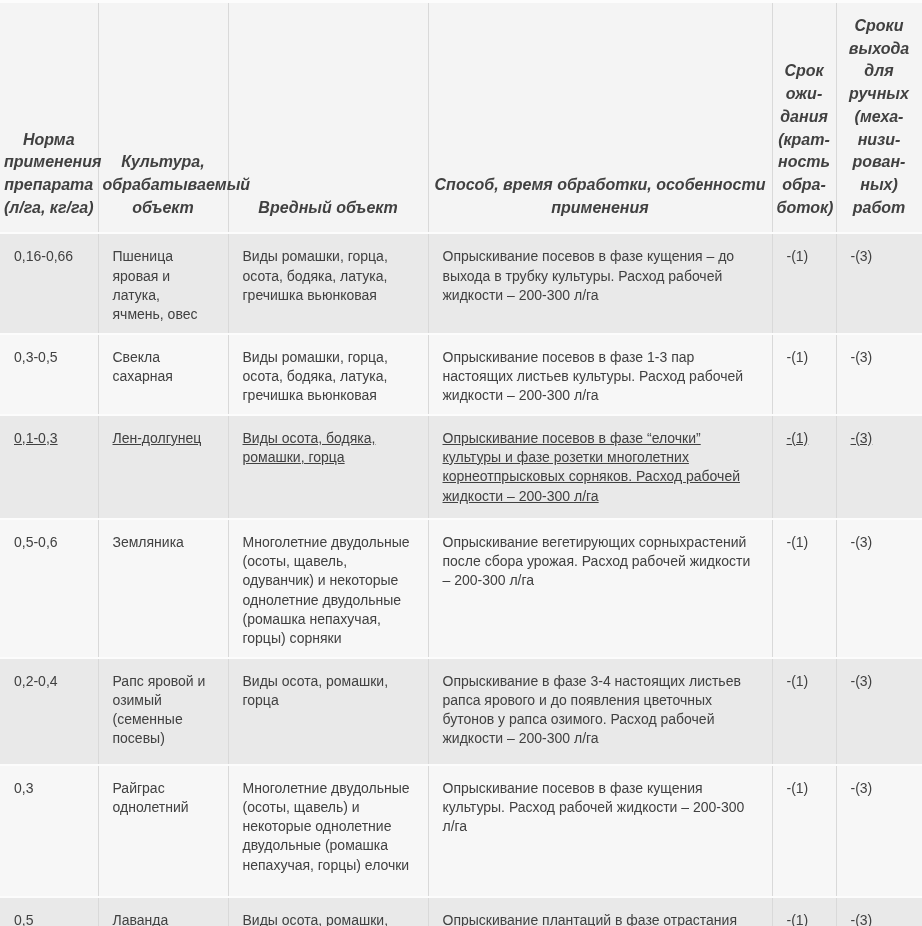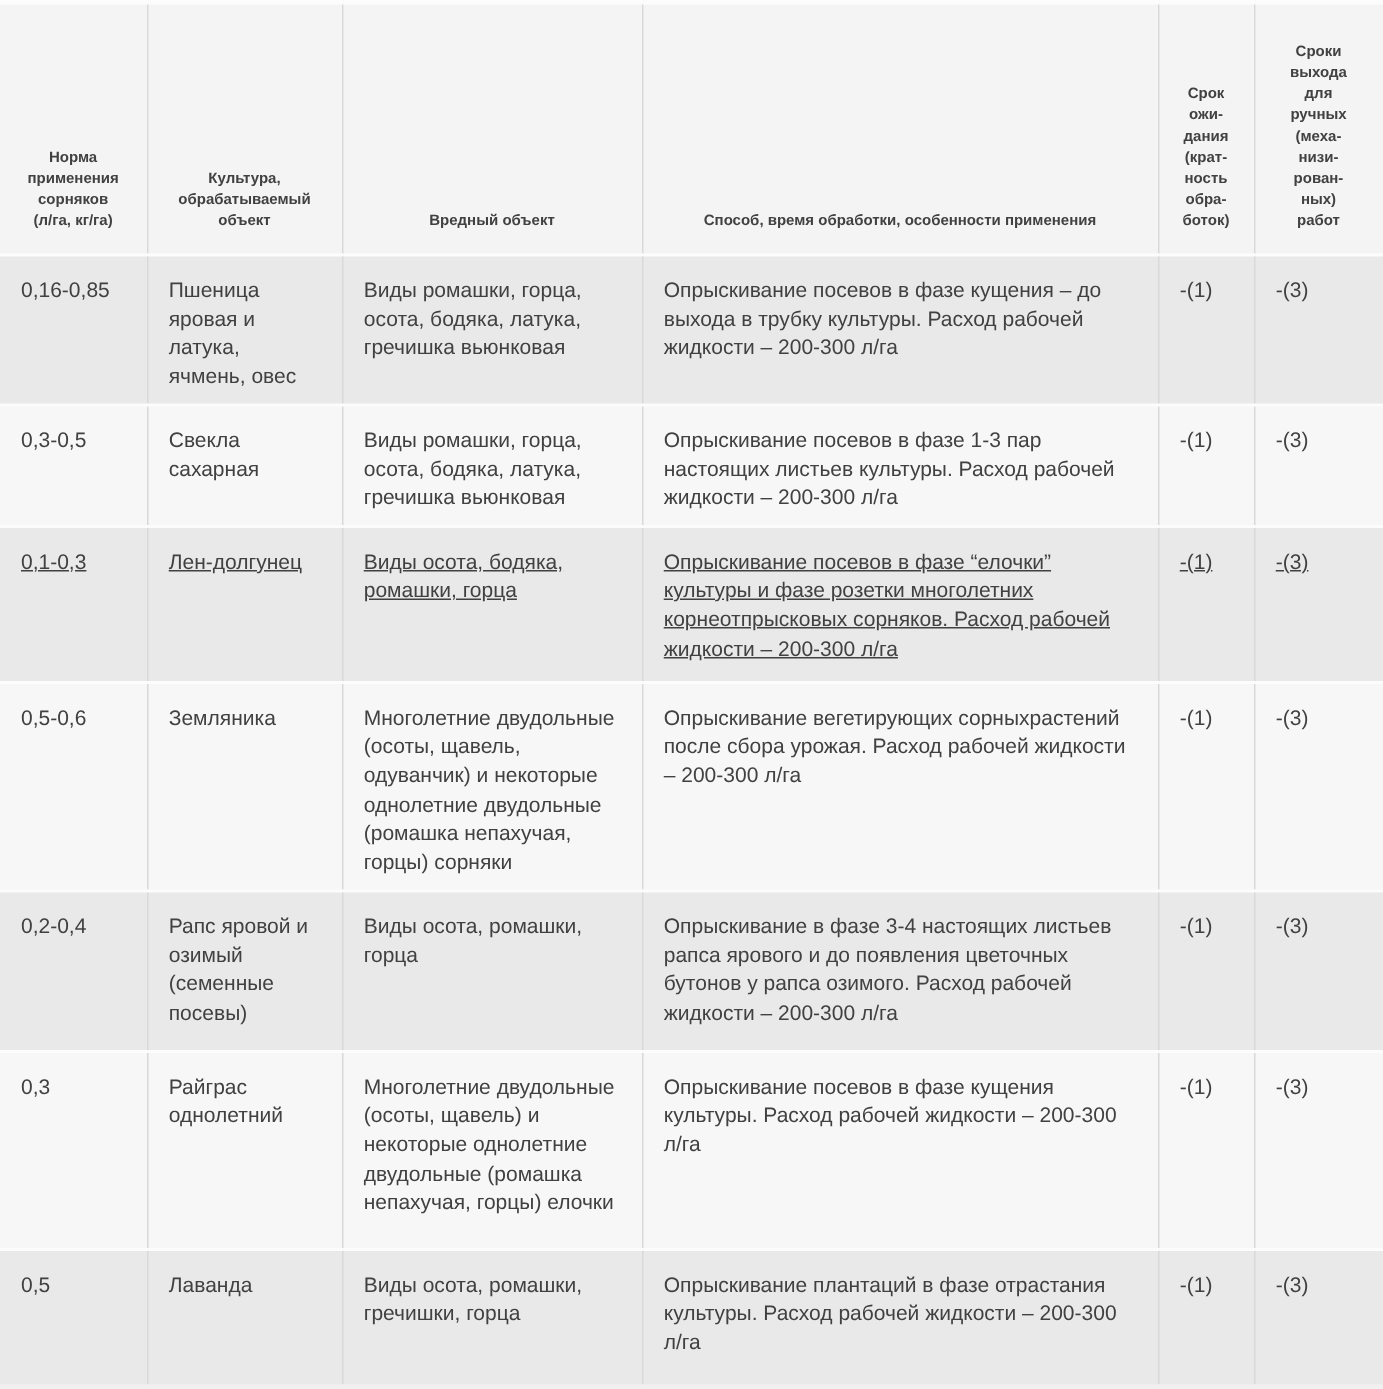--- a/index.html
+++ b/index.html
@@ -13,27 +13,28 @@
   }
   table.reg-table {
     border-collapse: collapse;
     table-layout: fixed;
     width: 922px;
     color: #414141;
   }
   table.reg-table th {
     background: #f4f4f4;
     font-weight: bold;
-    font-size: 10px;
+    font-size: 16px;
     line-height: 1.42;
     text-align: center;
     vertical-align: bottom;
     padding: 12px 4px 13px 4px;
     border-right: 1px solid #d9d9d9;
     border-top: 3px solid #fcfcfc;
+    font-style: italic;
   }
   table.reg-table td {
     font-size: 14px;
     line-height: 1.38;
     vertical-align: top;
     text-align: left;
     padding: 13px 14px 8px 14px;
     border-right: 1px solid #d9d9d9;
     border-top: 2px solid #fcfcfc;
   }
@@ -61,21 +62,21 @@
       <col style="width:130px">
       <col style="width:200px">
       <col style="width:344px">
       <col style="width:64px">
       <col style="width:86px">
     </colgroup>
     <thead>
       <tr>
         <th class="pre">Норма
 применения
-сорняков
+препарата
 (л/га, кг/га)</th>
         <th class="pre">Культура,
 обрабатываемый
 объект</th>
         <th>Вредный объект</th>
         <th>Способ, время обработки, особенности применения</th>
         <th class="pre">Срок
 ожи-
 дания
 (крат-
@@ -88,21 +89,21 @@
 ручных
 (меха-
 низи-
 рован-
 ных)
 работ</th>
       </tr>
     </thead>
     <tbody>
       <tr>
-        <td>0,16-0,85</td>
+        <td>0,16-0,66</td>
         <td>Пшеница яровая и латука, ячмень, овес</td>
         <td>Виды ромашки, горца, осота, бодяка, латука, гречишка вьюнковая</td>
         <td>Опрыскивание посевов в фазе кущения – до выхода в трубку культуры. Расход рабочей жидкости – 200-300 л/га</td>
         <td>-(1)</td>
         <td>-(3)</td>
       </tr>
       <tr>
         <td>0,3-0,5</td>
         <td>Свекла сахарная</td>
         <td>Виды ромашки, горца, осота, бодяка, латука, гречишка вьюнковая</td>

